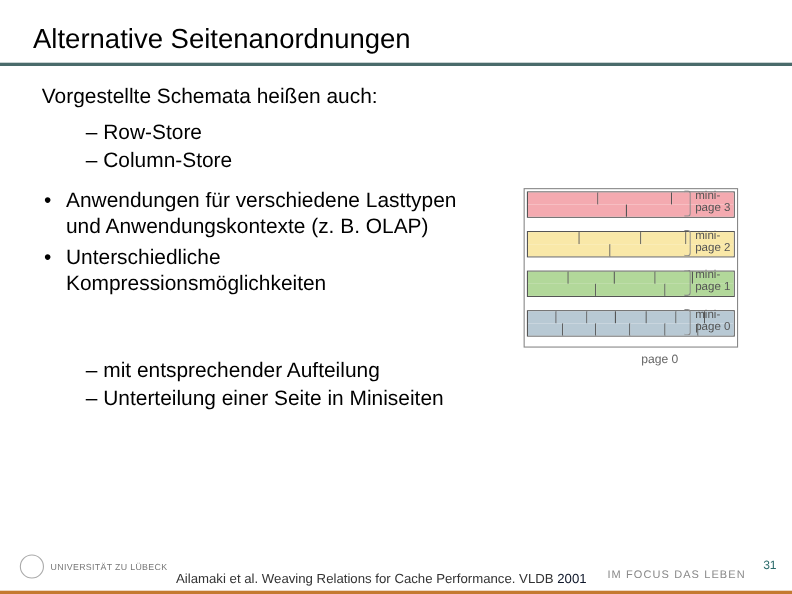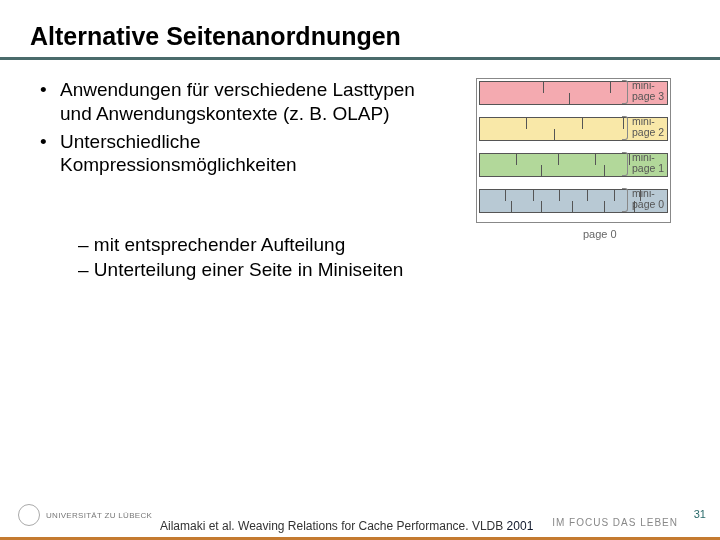--- a/index.html
+++ b/index.html
@@ -12,21 +12,21 @@
     position: relative;
     overflow: hidden;
   }
   .slide {
     padding: 22px 30px 0 30px;
     height: 100%;
     position: relative;
   }
   .title {
     font-size: 25px;
-    font-weight: bold;
+    font-weight: normal;
     margin-bottom: 6px;
   }
   .rule {
     height: 3px;
     background: #4a6b6b;
     margin: 0 -30px 18px -30px;
   }
   .intro {
     font-size: 19px;
     margin-left: 8px;
@@ -174,20 +174,25 @@
     background: #c47a30;
   }
 </style>
 </head>
 <body>
 
 <div class="slide">
   <h1 class="title">Alternative Seitenanordnungen</h1>
   <div class="rule"></div>
 
+  <p class="intro">Vorgestellte Schemata heißen auch:</p>
+  <ul class="dash-list">
+    <li>Row-Store</li>
+    <li>Column-Store</li>
+  </ul>
 
   <div class="content-row">
     <ul class="bullets">
       <li>Anwendungen für verschiedene Lasttypen und Anwendungs­kontexte (z. B. OLAP)</li>
       <li>Unterschiedliche Kompressionsmöglichkeiten</li>
     </ul>
 
     <div class="diagram">
       <div class="stack">
         <div class="mp n3">

